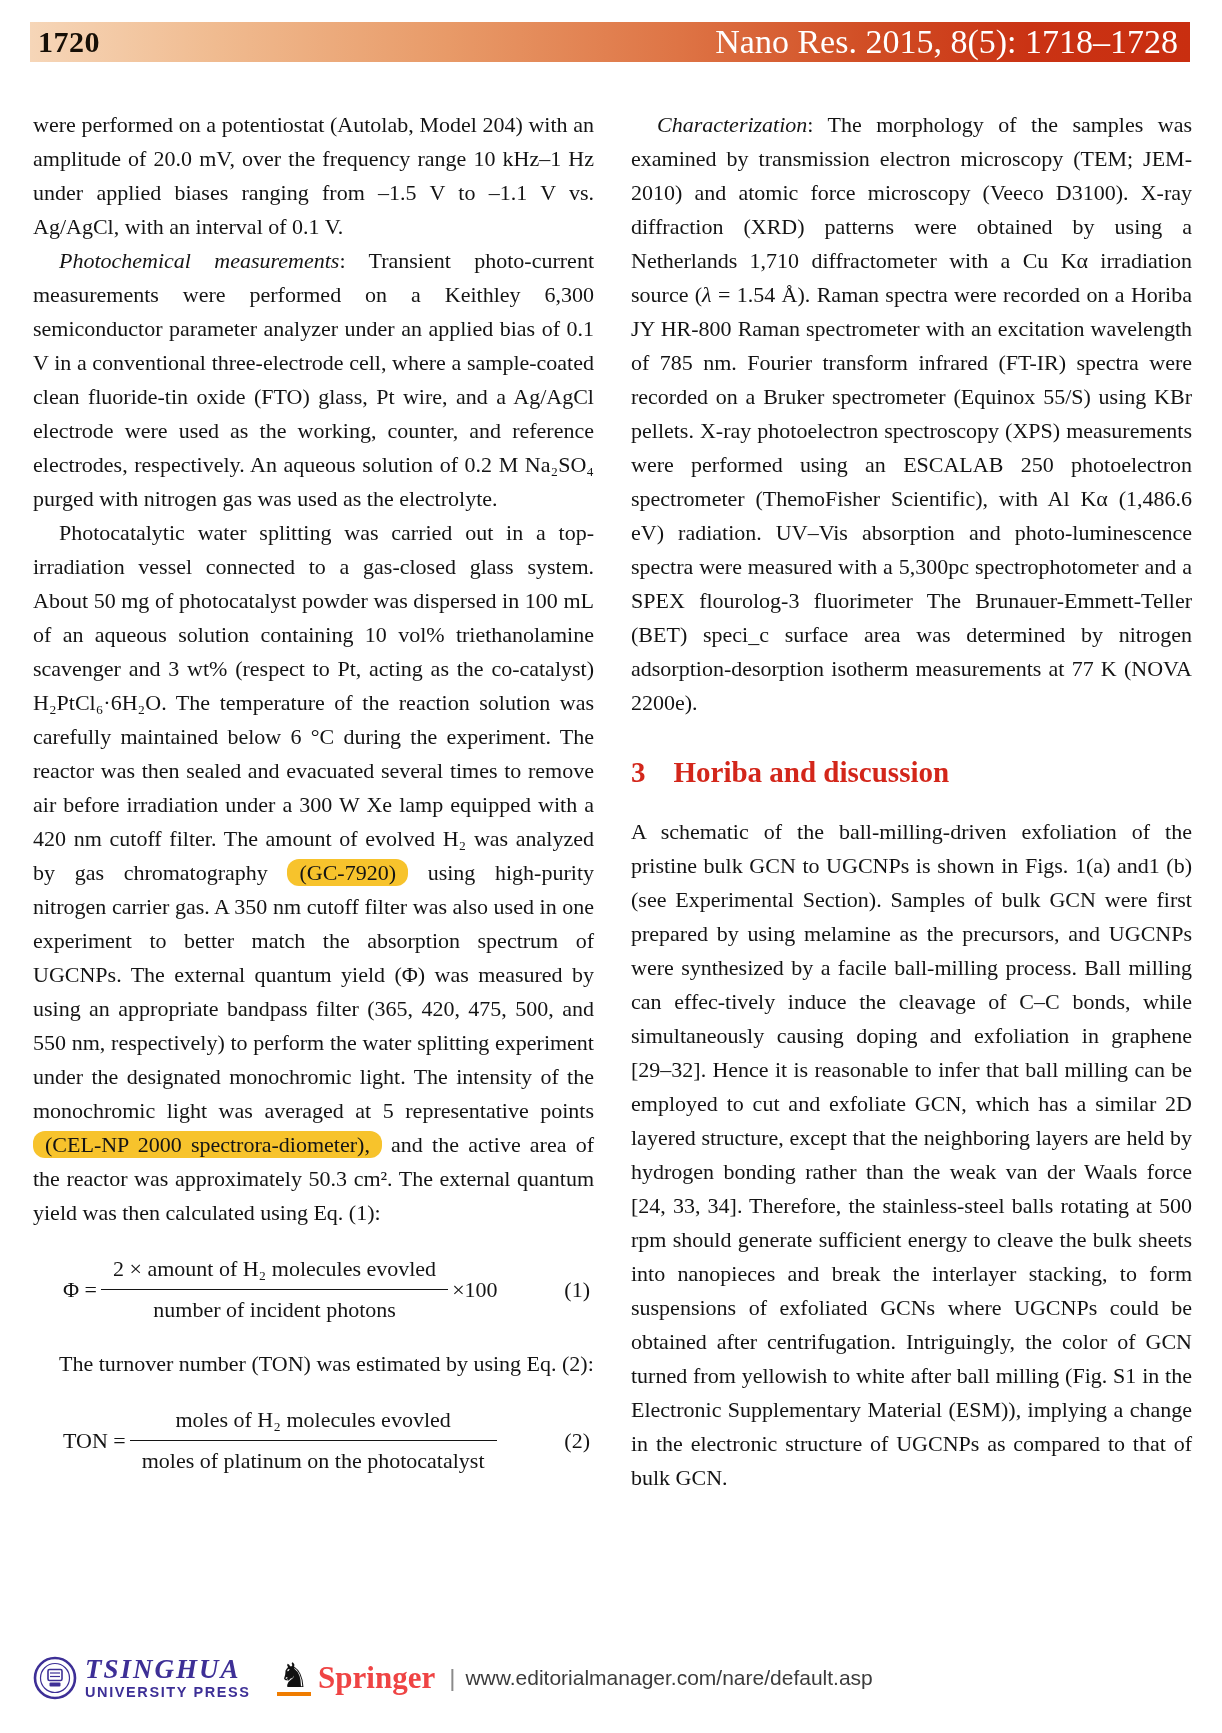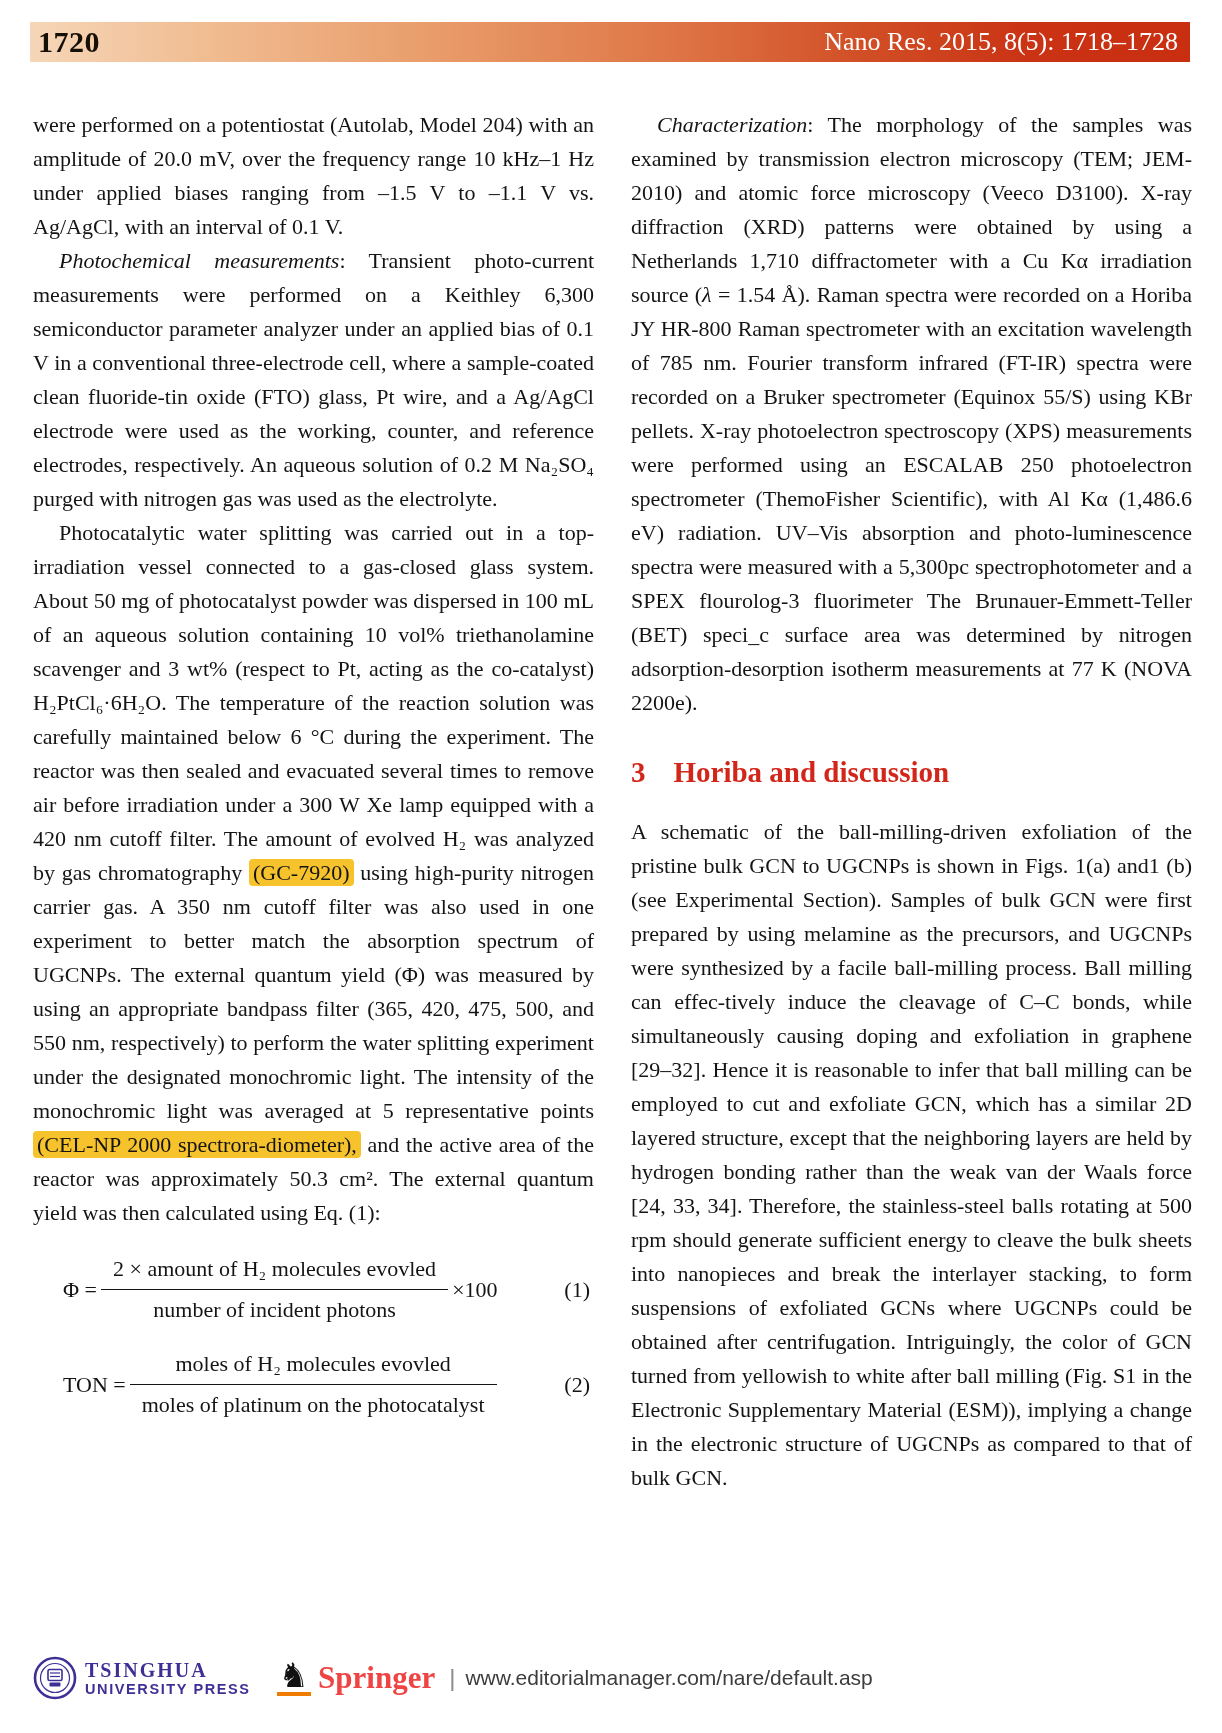--- a/index.html
+++ b/index.html
@@ -10,51 +10,51 @@
   }
   
   .header-bar {
     position:absolute; top:22px; left:30px; width:1160px; height:40px;
     display:flex; justify-content:space-between; align-items:center;
     padding:0 12px 0 8px; box-sizing:border-box;
     background:linear-gradient(90deg,#f6d6b8 0%,#f0bb90 16%,#e89a68 36%,
                #de7445 56%,#d14e25 72%,#ca3314 86%,#c92e10 100%);
   }
   .page-num { font-size:30px; font-weight:bold; color:#160f06; letter-spacing:0.5px; }
-  .journal-ref { font-size:26px; color:#ffffff; }
+  .journal-ref { font-size:34px; color:#ffffff; }
 
   
   .columns { position:absolute; top:108px; left:33px; width:1159px; display:flex; gap:37px; }
   .col { width:561px; }
   p.body-para { margin:0; font-size:22px; line-height:34px; text-align:justify; }
   p.indent { text-indent:26px; }
   .it { font-style:italic;margin-top:44px; }
   .hl {
-    background:#f7c32c; border-radius:4px; padding:1px 4px;
+    background:#f7c32c; border-radius:12px; padding:1px 12px;
     -webkit-box-decoration-break:clone; box-decoration-break:clone;
   }
   
   .section-heading { margin:36px 0 26px 0; font-size:29px; font-weight:bold; color:#d3261a; }
   .section-heading .num { margin-right:28px; }
   
   .equation {
     display:flex; align-items:center; margin:24px 0 22px 0;
     font-size:22px; line-height:30px;
   }
   .eq-lhs { margin-left:30px; white-space:nowrap; }
   .frac { display:inline-block; text-align:center; margin:0 4px; vertical-align:middle; }
   .frac .num { display:block; padding:0 12px 5px 12px; border-bottom:1.6px solid #141414; white-space:nowrap; }
   .frac .den { display:block; padding:5px 12px 0 12px; white-space:nowrap; }
   .eq-tail { white-space:nowrap; }
   .eq-number { margin-left:auto; margin-right:4px; }
   
   .footer { position:absolute; top:1650px; left:33px; height:56px; display:flex; align-items:center; }
   .tsinghua-logo { display:flex; align-items:center; }
   .tsinghua-text { margin-left:8px; color:#3d2f96; line-height:1; }
-  .tsinghua-name { font-size:20px; font-weight:bold; letter-spacing:2px; font-family:"Liberation Serif",serif; }
+  .tsinghua-name { font-size:27px; font-weight:bold; letter-spacing:2px; font-family:"Liberation Serif",serif;font-style:italic; }
   .tsinghua-sub { font-size:14.5px; font-weight:bold; letter-spacing:1.6px; font-family:"Liberation Sans",sans-serif; margin-top:2px; }
   .springer { display:flex; align-items:center; margin-left:26px; }
   .springer-knight { font-size:34px; line-height:30px; color:#111; display:inline-block; border-bottom:4px solid #ef7c00; padding:0 2px 1px 2px; }
   .springer-word { font-size:31px; font-weight:bold; margin-left:7px; color:#ef4444; font-family:"Liberation Serif",serif; }
   .footer-sep { margin:0 10px 0 14px; font-size:24px; color:#8a8a8a; font-family:"Liberation Sans",sans-serif; }
   .footer-url { font-size:21px; color:#3c3c3c; font-family:"Liberation Sans",sans-serif; }
 </style>
 </head>
 <body>
 
@@ -72,20 +72,21 @@
         <p class="body-para indent"><span>Photocatalytic water splitting was carried out in a top-irradiation vessel connected to a gas-closed glass system. About 50 mg of photocatalyst powder was dispersed in 100 mL of an aqueous solution containing 10 vol% triethanolamine scavenger and 3 wt% (respect to Pt, acting as the co-catalyst) H₂PtCl₆·6H₂O. The temperature of the reaction solution was carefully maintained below 6 °C during the experiment. The reactor was then sealed and evacuated several times to remove air before irradiation under a 300 W Xe lamp equipped with a 420 nm cutoff filter. The amount of evolved H₂ was analyzed by gas chromatography </span><span class="hl">(GC-7920)</span><span> using high-purity nitrogen carrier gas. A 350 nm cutoff filter was also used in one experiment to better match the absorption spectrum of UGCNPs. The external quantum yield (Φ) was measured by using an appropriate bandpass filter (365, 420, 475, 500, and 550 nm, respectively) to perform the water splitting experiment under the designated monochromic light. The intensity of the monochromic light was averaged at 5 representative points </span><span class="hl">(CEL-NP 2000 spectrora-diometer),</span><span> and the active area of the reactor was approximately 50.3 cm². The external quantum yield was then calculated using Eq. (1):</span></p>
         <div class="equation">
           <span class="eq-lhs">Φ =</span>
           <span class="frac">
             <span class="num">2 × amount of H₂ molecules evovled</span>
             <span class="den">number of incident photons</span>
           </span>
           <span class="eq-tail">×100</span>
           <span class="eq-number">(1)</span>
         </div>
+        <p class="body-para indent"><span>The turnover number (TON) was estimated by using Eq. (2):</span></p>
         <div class="equation">
           <span class="eq-lhs">TON =</span>
           <span class="frac">
             <span class="num">moles of H₂ molecules evovled</span>
             <span class="den">moles of platinum on the photocatalyst</span>
           </span>
           <span class="eq-number">(2)</span>
         </div>
       </div>
     <div class="col" id="col-right">

